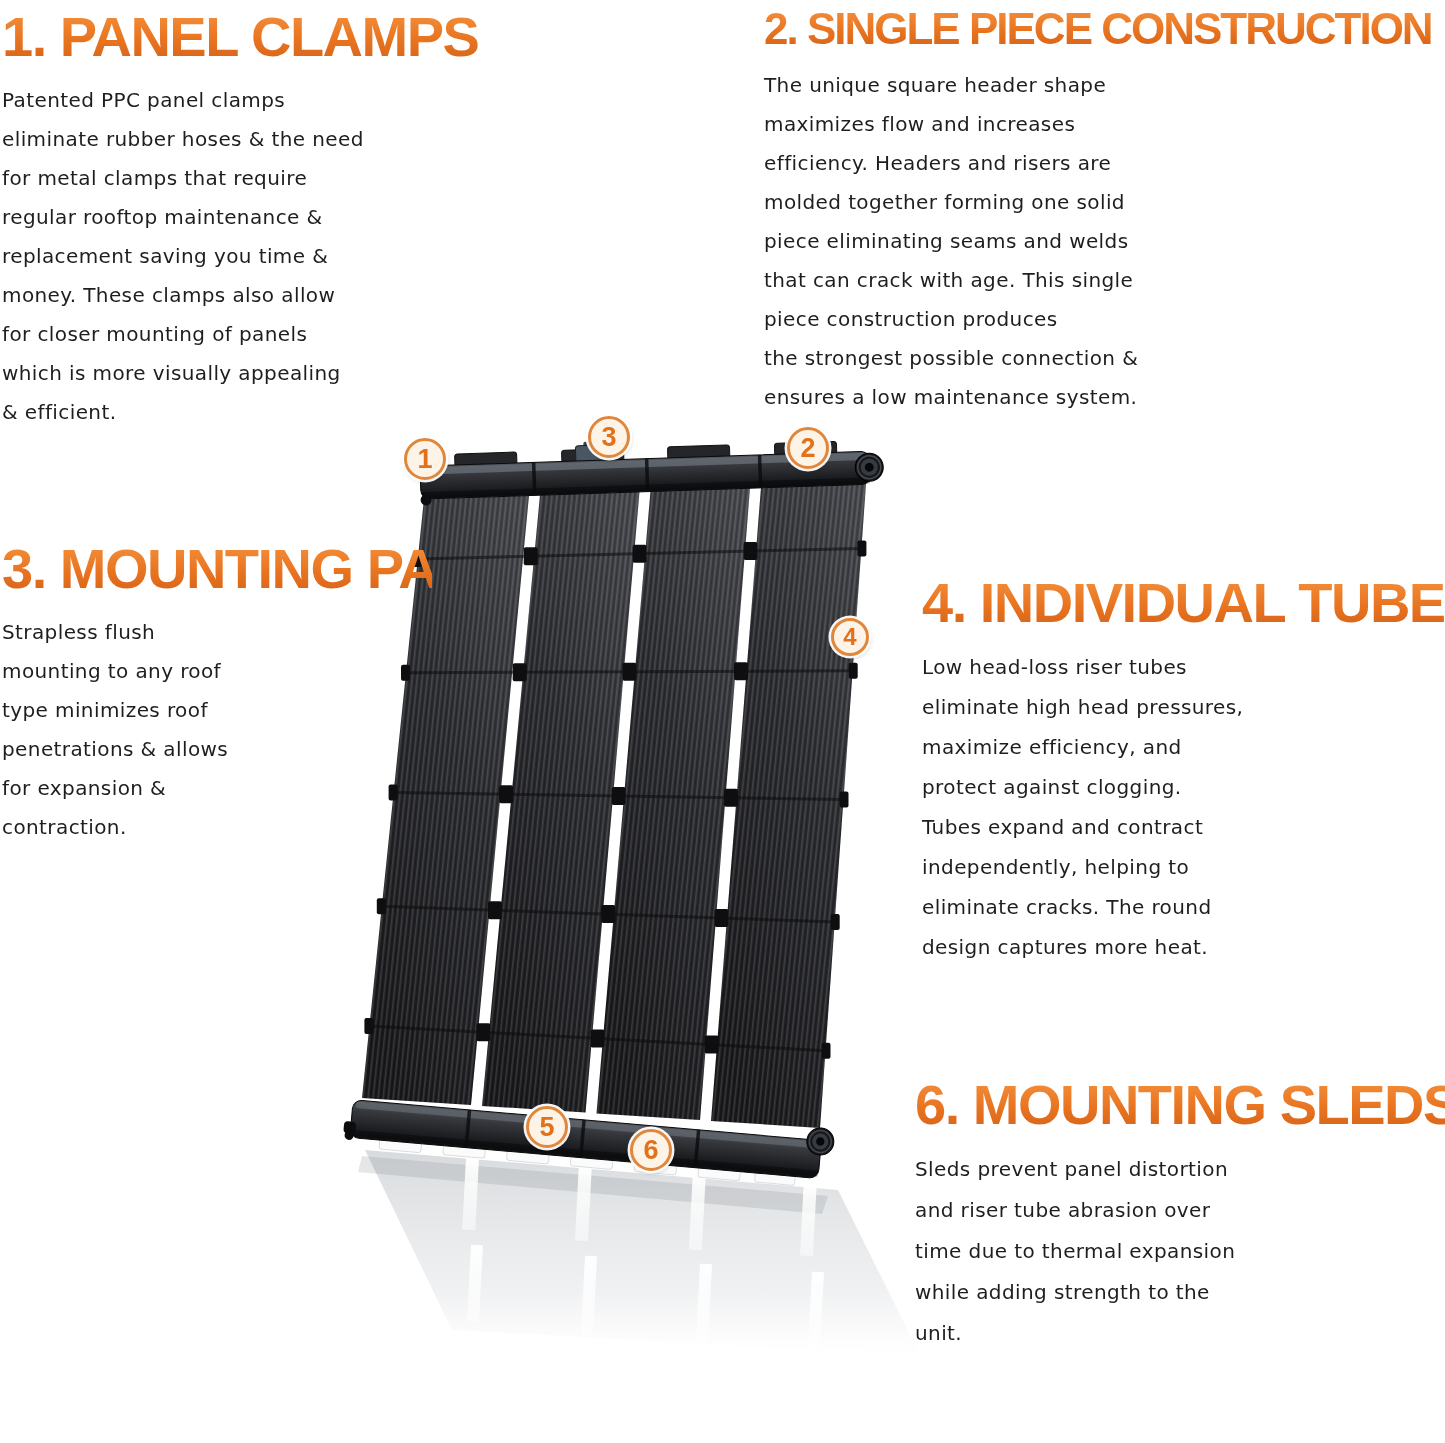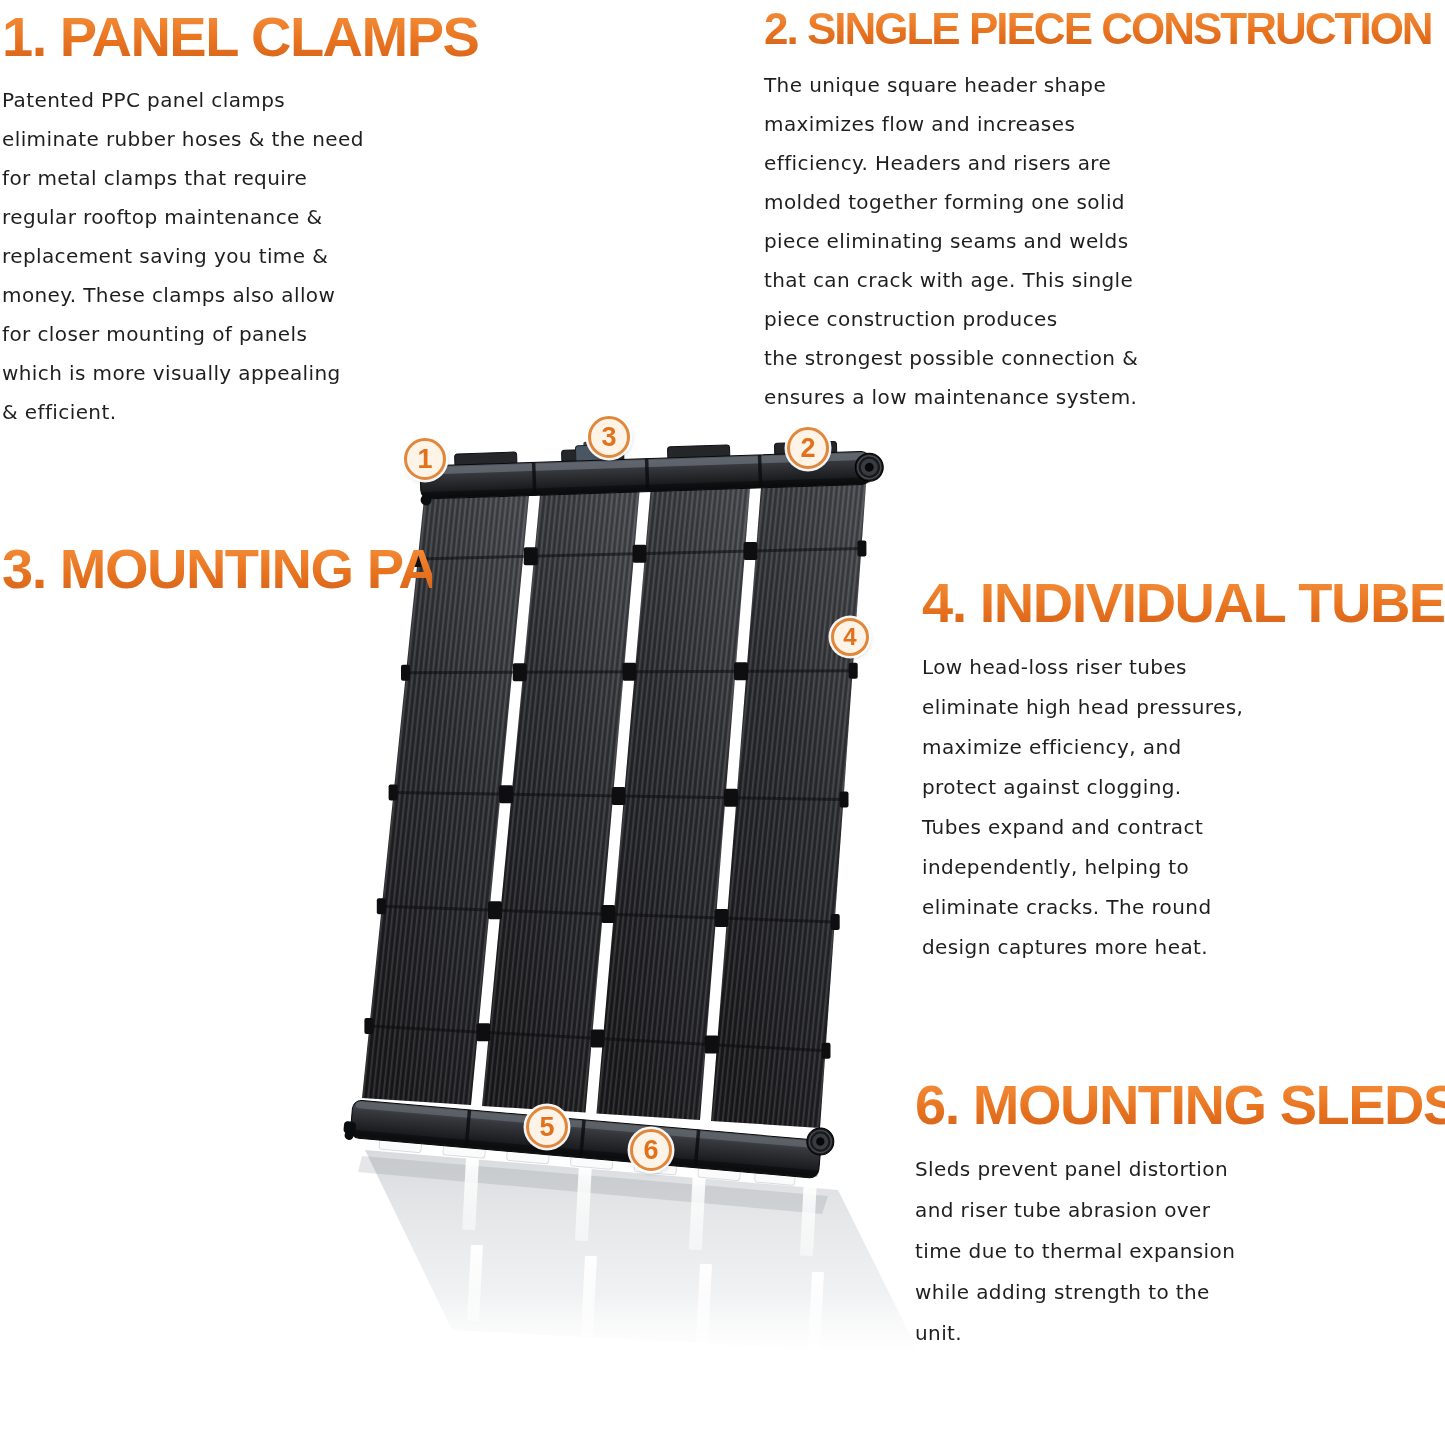--- a/index.html
+++ b/index.html
@@ -244,20 +244,26 @@
 molded together forming one solid
 piece eliminating seams and welds
 that can crack with age. This single
 piece construction produces
 the strongest possible connection &amp;
 ensures a low maintenance system.</p>
   </section>
 
   <section class="txt s3">
     <h2 class="h">3. MOUNTING PAD</h2>
+    <p class="b">Strapless flush
+mounting to any roof
+type minimizes roof
+penetrations &amp; allows
+for expansion &amp;
+contraction.</p>
   </section>
 
   <section class="txt s4">
     <h2 class="h">4. INDIVIDUAL TUBES</h2>
     <p class="b">Low head-loss riser tubes
 eliminate high head pressures,
 maximize efficiency, and
 protect against clogging.
 Tubes expand and contract
 independently, helping to

